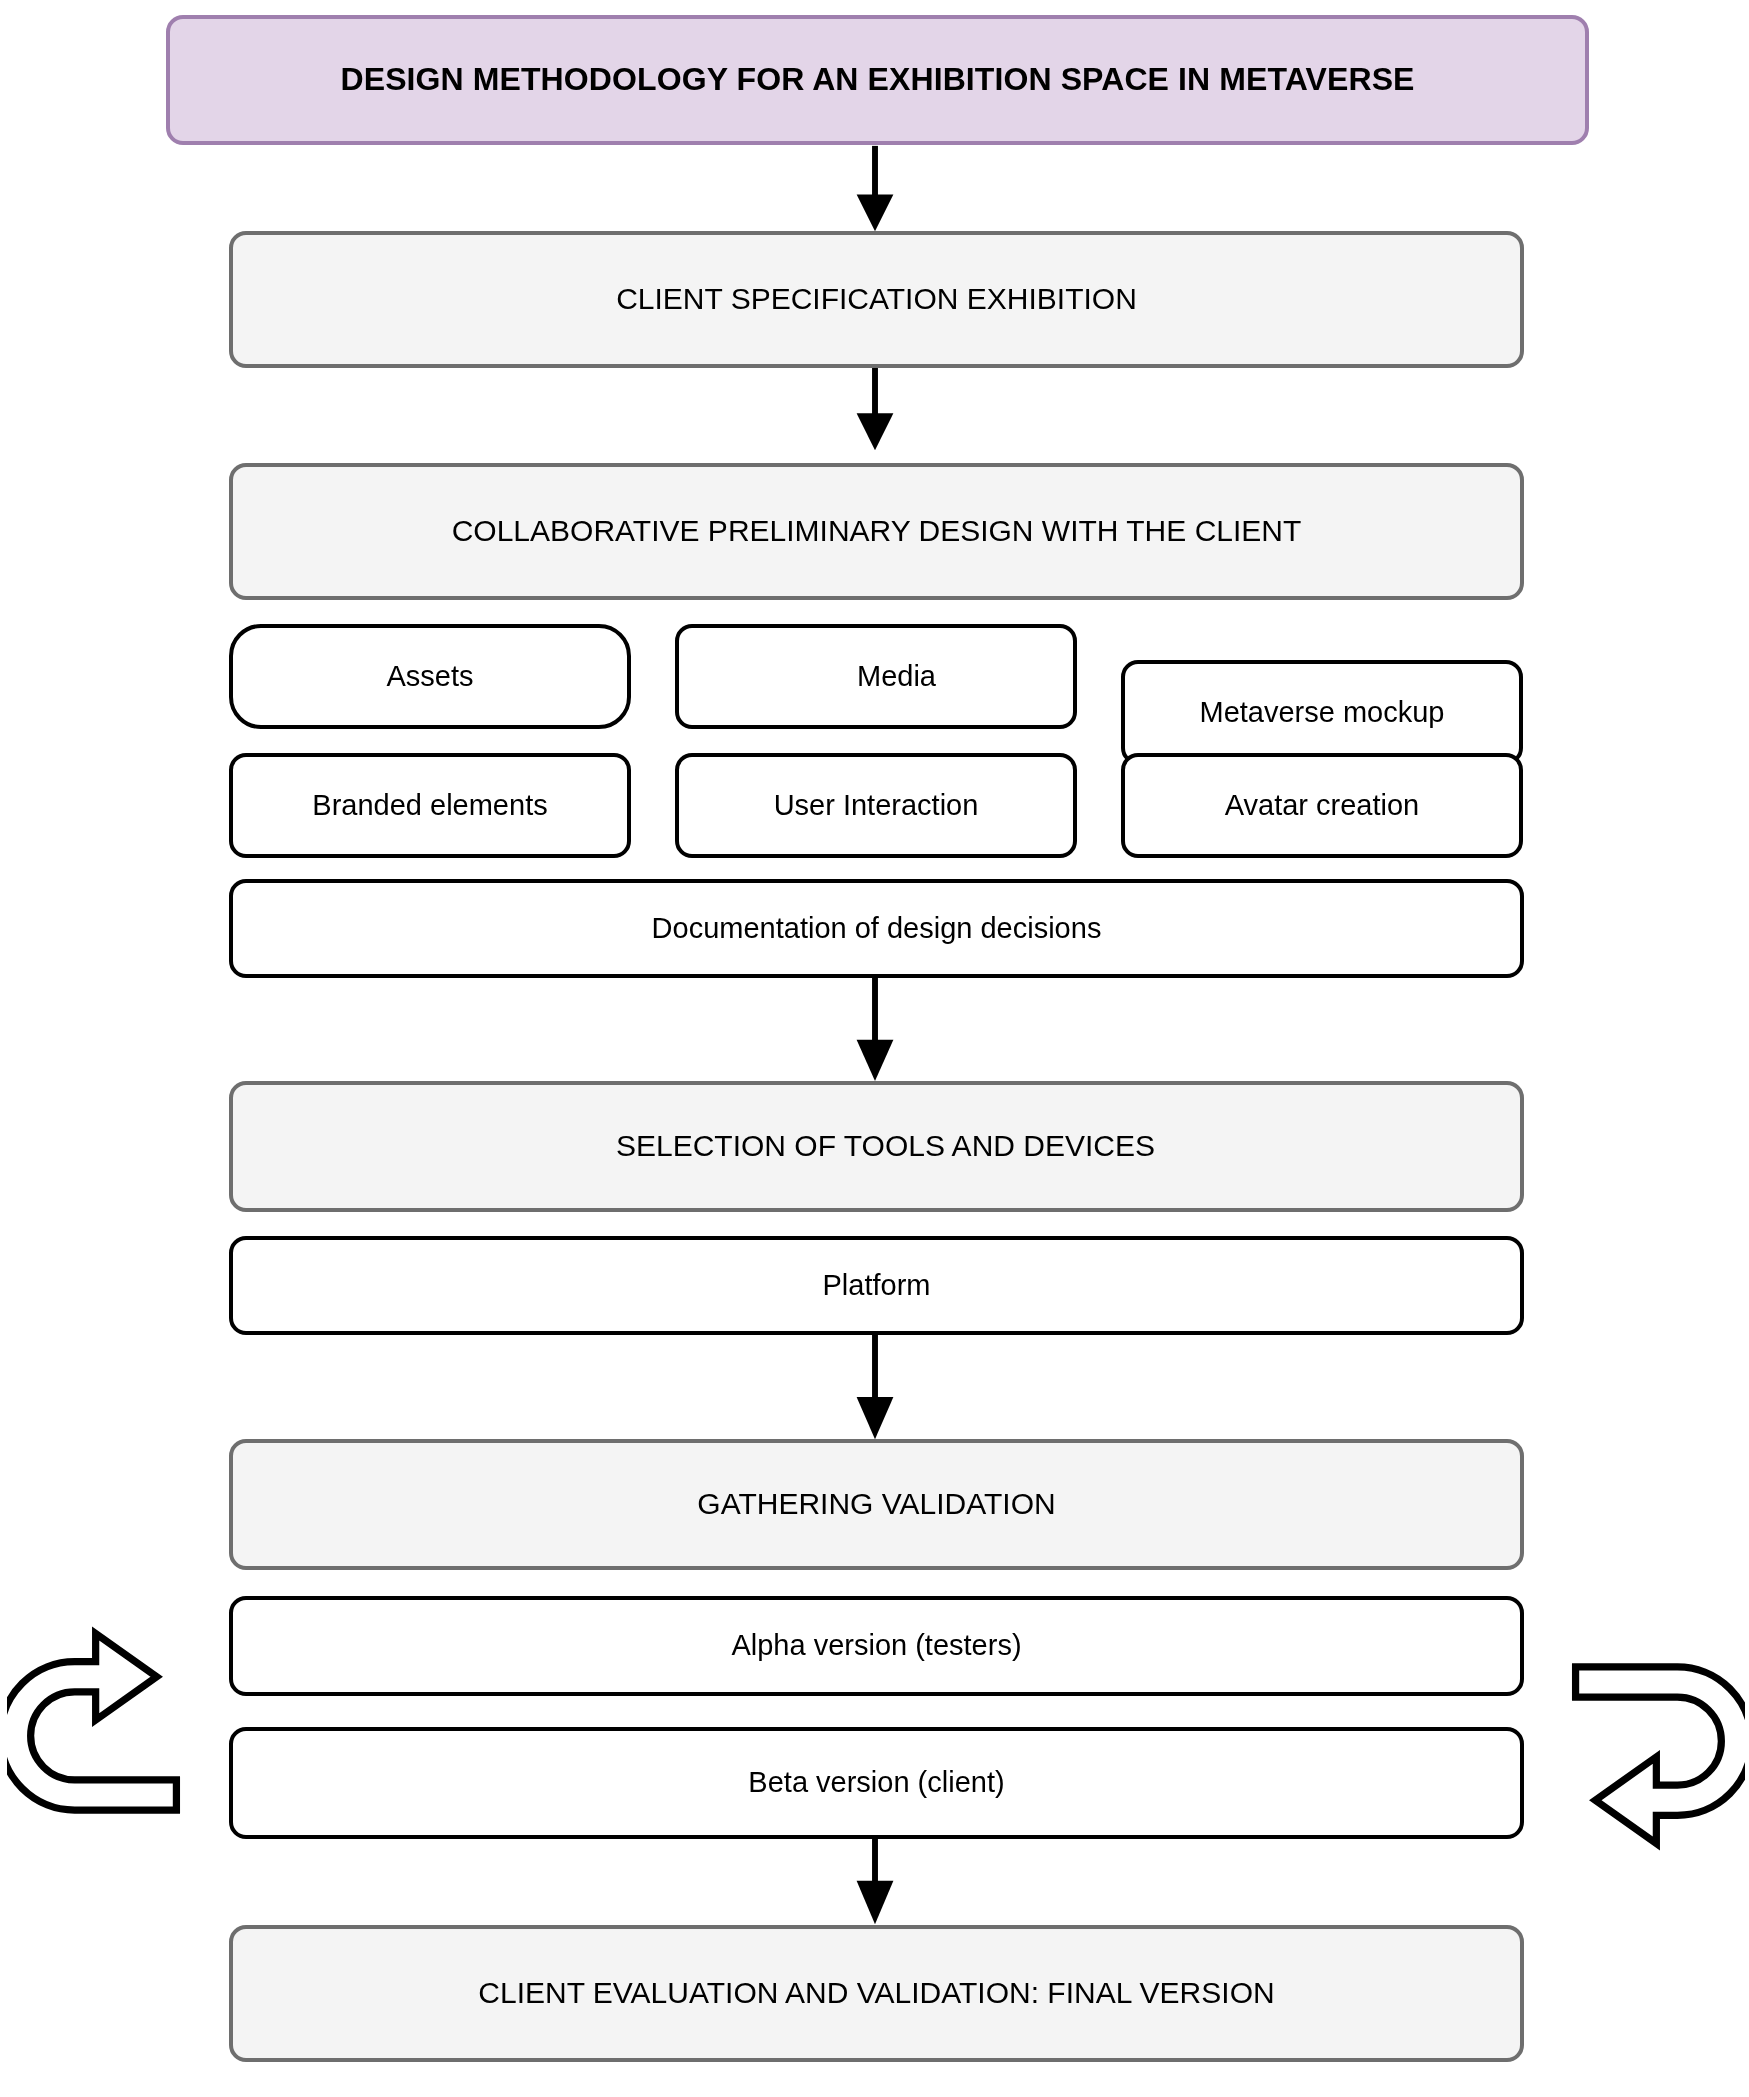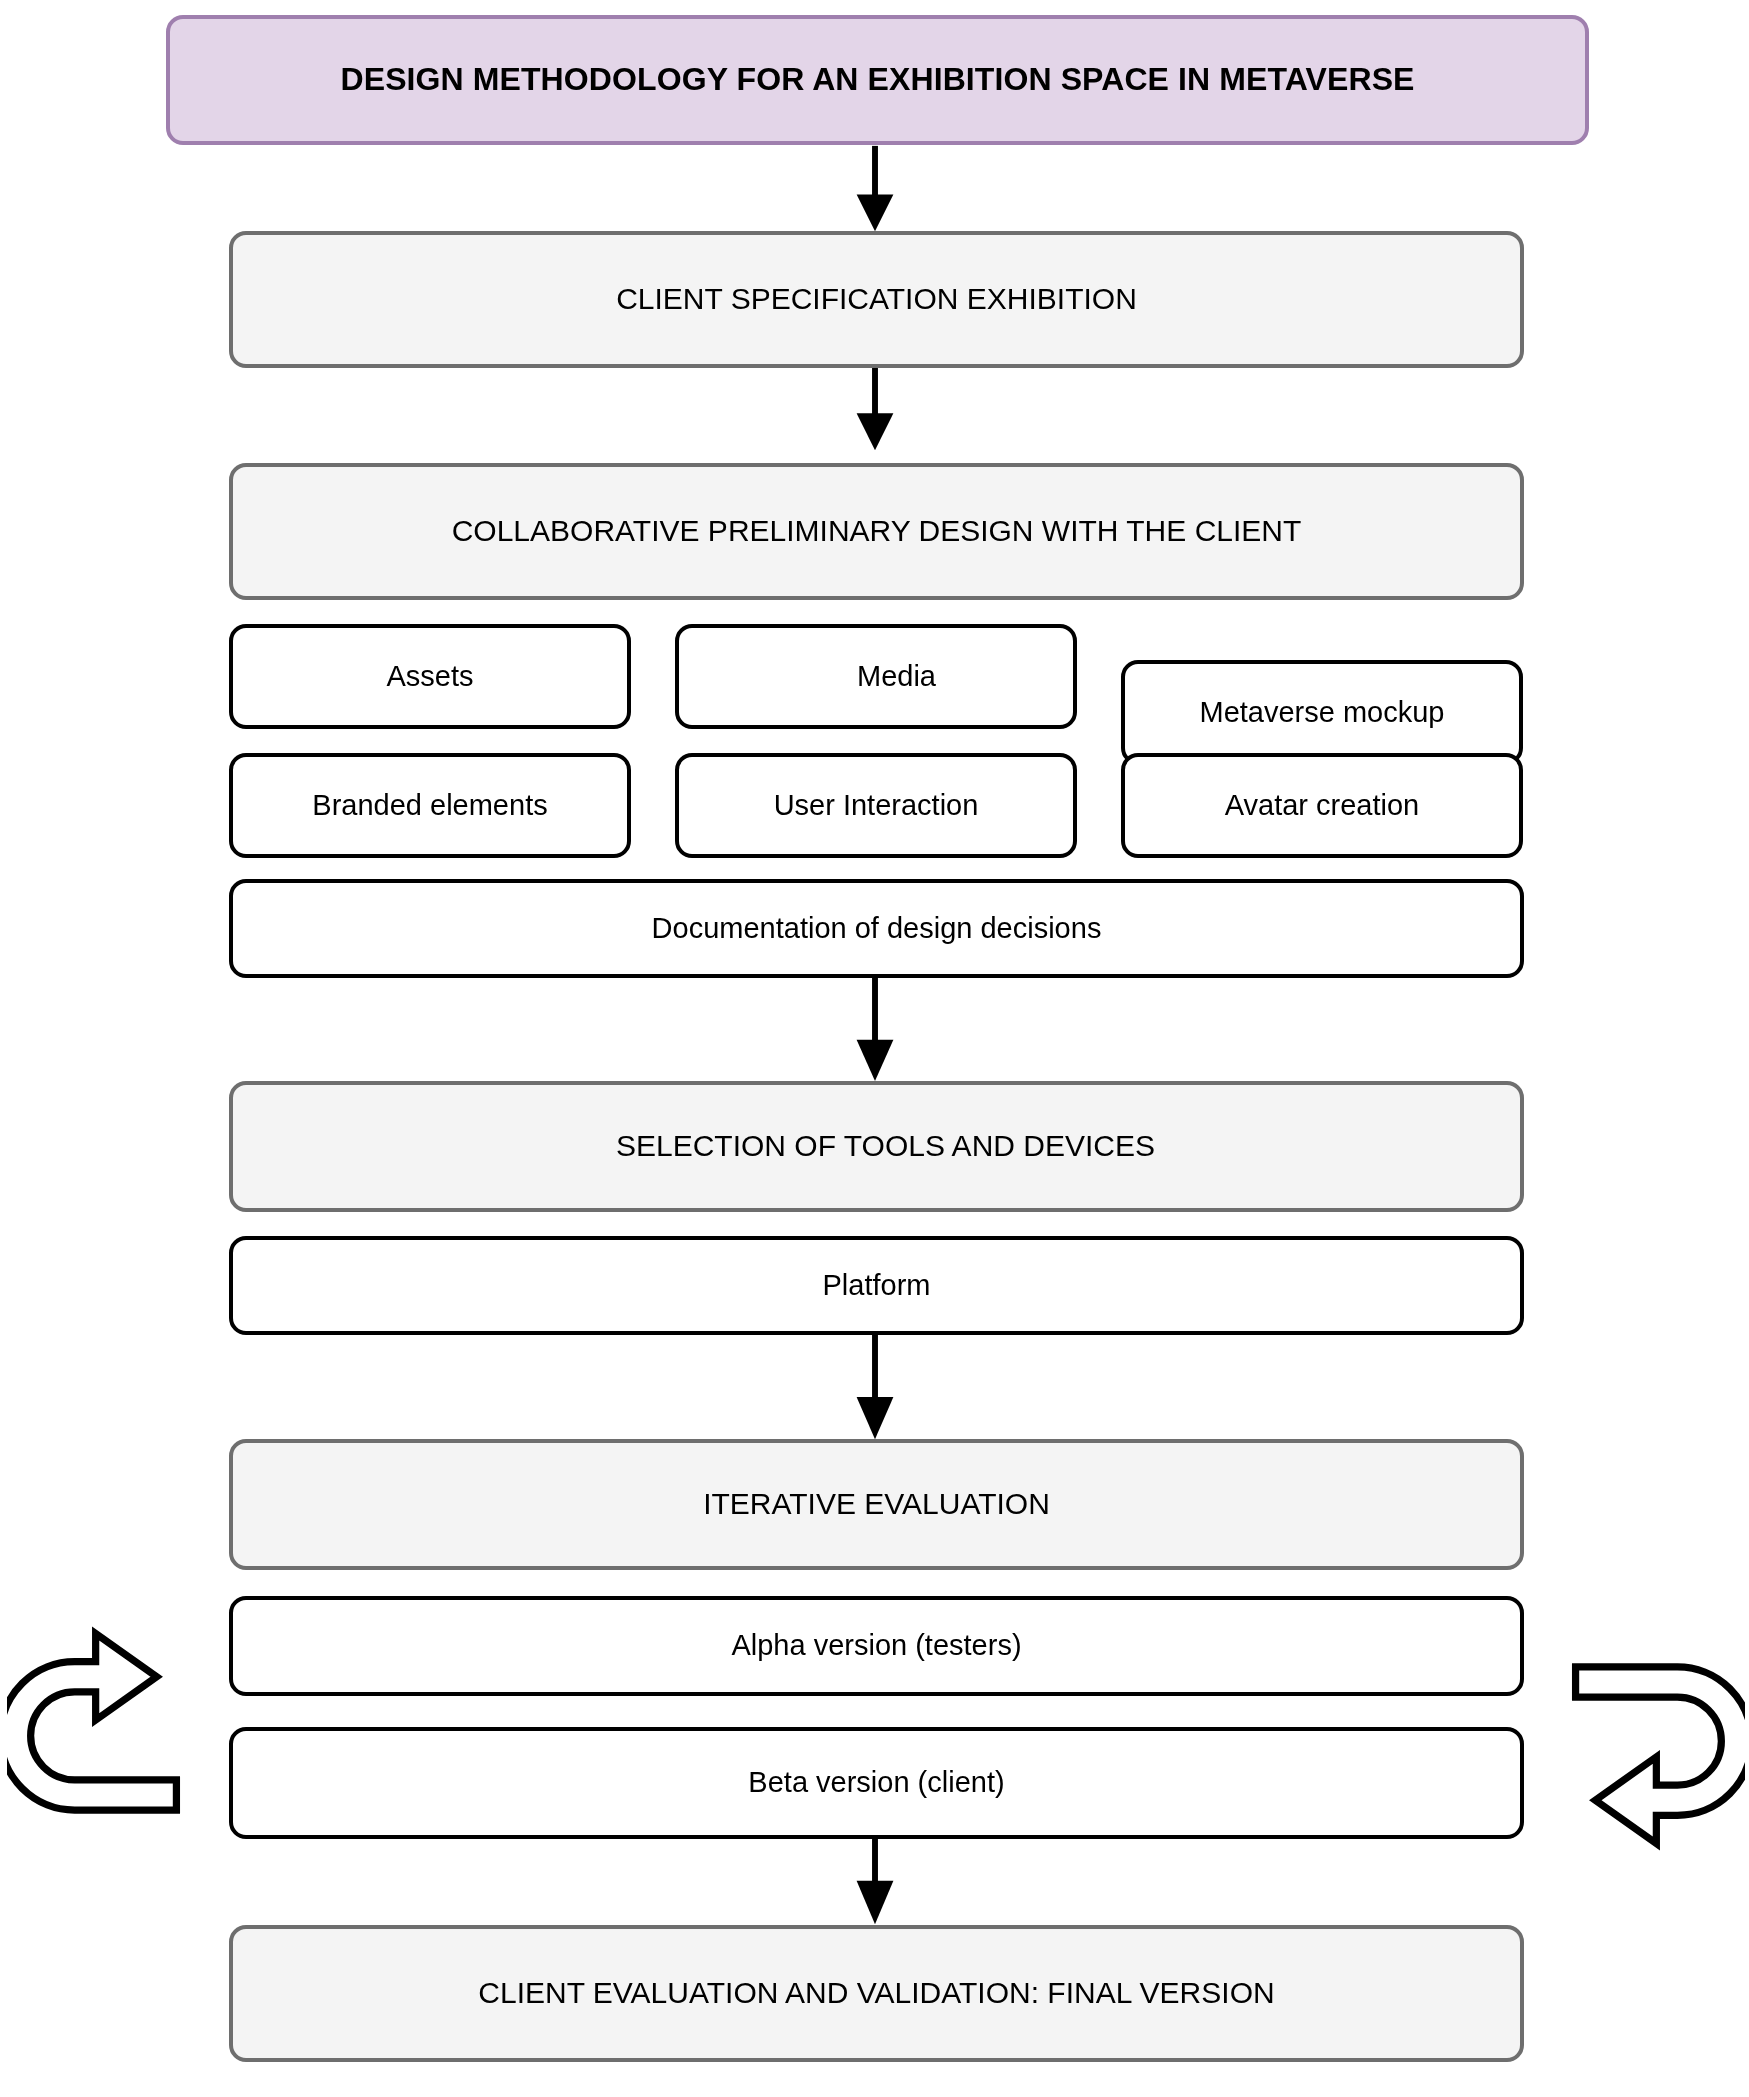--- a/index.html
+++ b/index.html
@@ -111,21 +111,21 @@
   </svg>
 
   <div class="box box--stage" style="left:229px; top:231px; width:1295px; height:137px;">
     <span>CLIENT SPECIFICATION EXHIBITION</span>
   </div>
 
   <div class="box box--stage" style="left:229px; top:463px; width:1295px; height:137px;">
     <span>COLLABORATIVE PRELIMINARY DESIGN WITH THE CLIENT</span>
   </div>
 
-  <div class="box box--detail" style="left:229px; top:624px; width:402px; height:105px;">
+  <div class="box box--detail" style="left:229px; top:624px; width:402px; height:105px;border-radius:32px;">
     <span>Assets</span>
   </div>
   <div class="box box--detail" style="left:675px; top:624px; width:402px; height:105px;padding-left:41px;">
     <span>Media</span>
   </div>
   <div class="box box--detail" style="left:1121px; top:624px; width:402px; height:105px;margin-top:36px;">
     <span>Metaverse mockup</span>
   </div>
 
   <div class="box box--detail" style="left:229px; top:753px; width:402px; height:105px;">
@@ -144,21 +144,21 @@
 
   <div class="box box--stage" style="left:229px; top:1081px; width:1295px; height:131px;padding-left:18px;">
     <span>SELECTION OF TOOLS AND DEVICES</span>
   </div>
 
   <div class="box box--detail" style="left:229px; top:1236px; width:1295px; height:99px;">
     <span>Platform</span>
   </div>
 
   <div class="box box--stage" style="left:229px; top:1439px; width:1295px; height:131px;">
-    <span>ITERATIVE EVALUATION</span>
+    <span>GATHERING VALIDATION</span>
   </div>
 
   <div class="box box--detail" style="left:229px; top:1596px; width:1295px; height:100px;">
     <span>Alpha version (testers)</span>
   </div>
   <div class="box box--detail" style="left:229px; top:1727px; width:1295px; height:112px;">
     <span>Beta version (client)</span>
   </div>
 
   <div class="box box--stage" style="left:229px; top:1925px; width:1295px; height:137px;">

